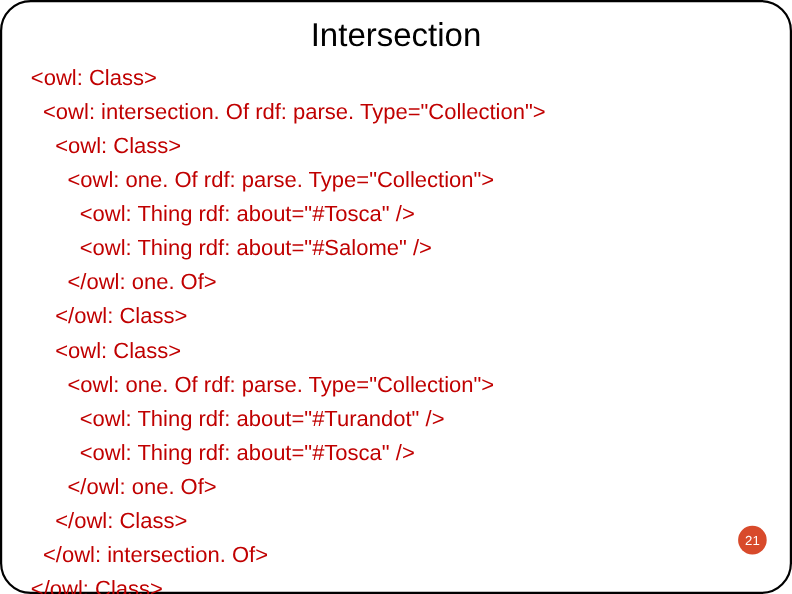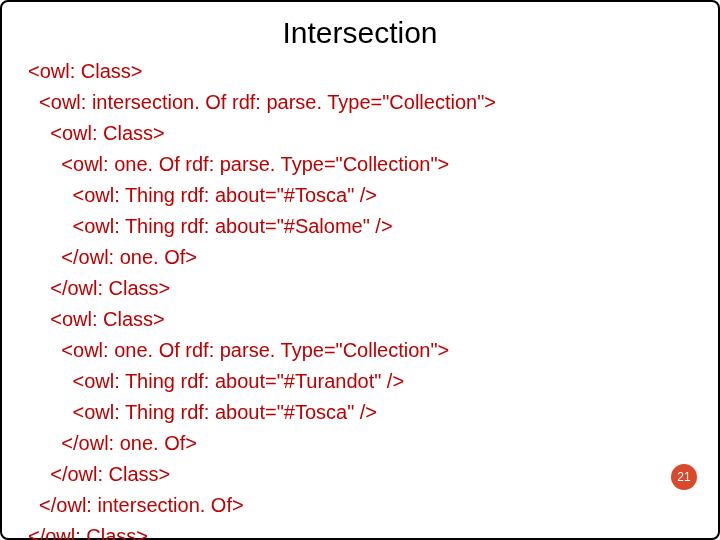--- a/index.html
+++ b/index.html
@@ -10,41 +10,41 @@
     background: #fff;
     font-family: Arial, Helvetica, sans-serif;
     overflow: hidden;
   }
   .slide {
     position: relative;
     box-sizing: border-box;
     width: 720px;
     height: 540px;
     border: 2px solid #000;
-    border-radius: 8px;
+    border-radius: 28px;
     padding: 14px 26px 32px 26px;
   }
   .title {
     text-align: center;
     font-size: 30px;
     color: #000;
     margin: 0 0 6px 0;
     font-weight: 400;
   }
   .code {
     color: #c00000;
     font-size: 20px;
     line-height: 1.55;
     white-space: pre;
     font-family: Arial, Helvetica, sans-serif;
   }
   .pagenum {
     position: absolute;
     right: 21px;
-    bottom: 48px;
+    bottom: 34px;
     width: 26px;
     height: 26px;
     border-radius: 50%;
     background: #d84a2b;
     color: #fff;
     font-size: 12px;
     display: flex;
     align-items: center;
     justify-content: center;
   }

